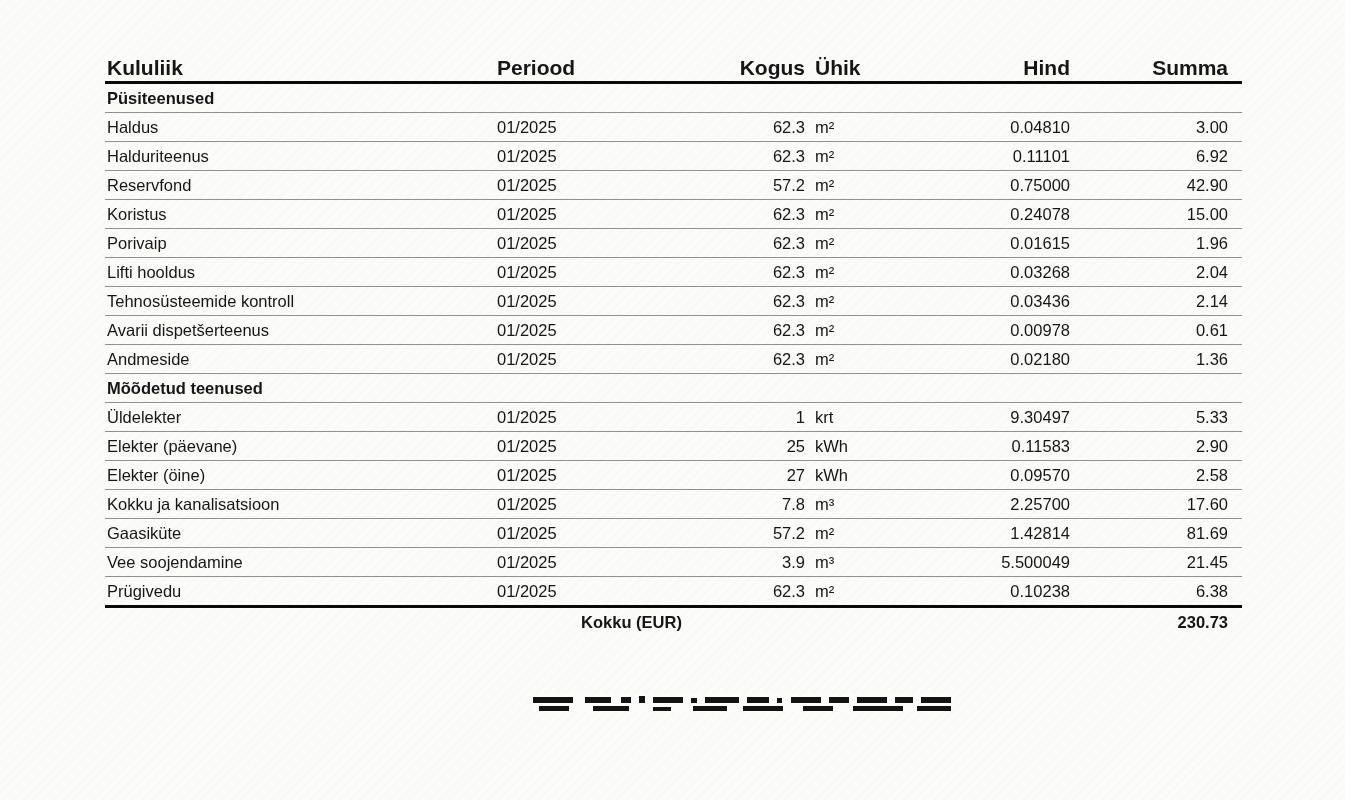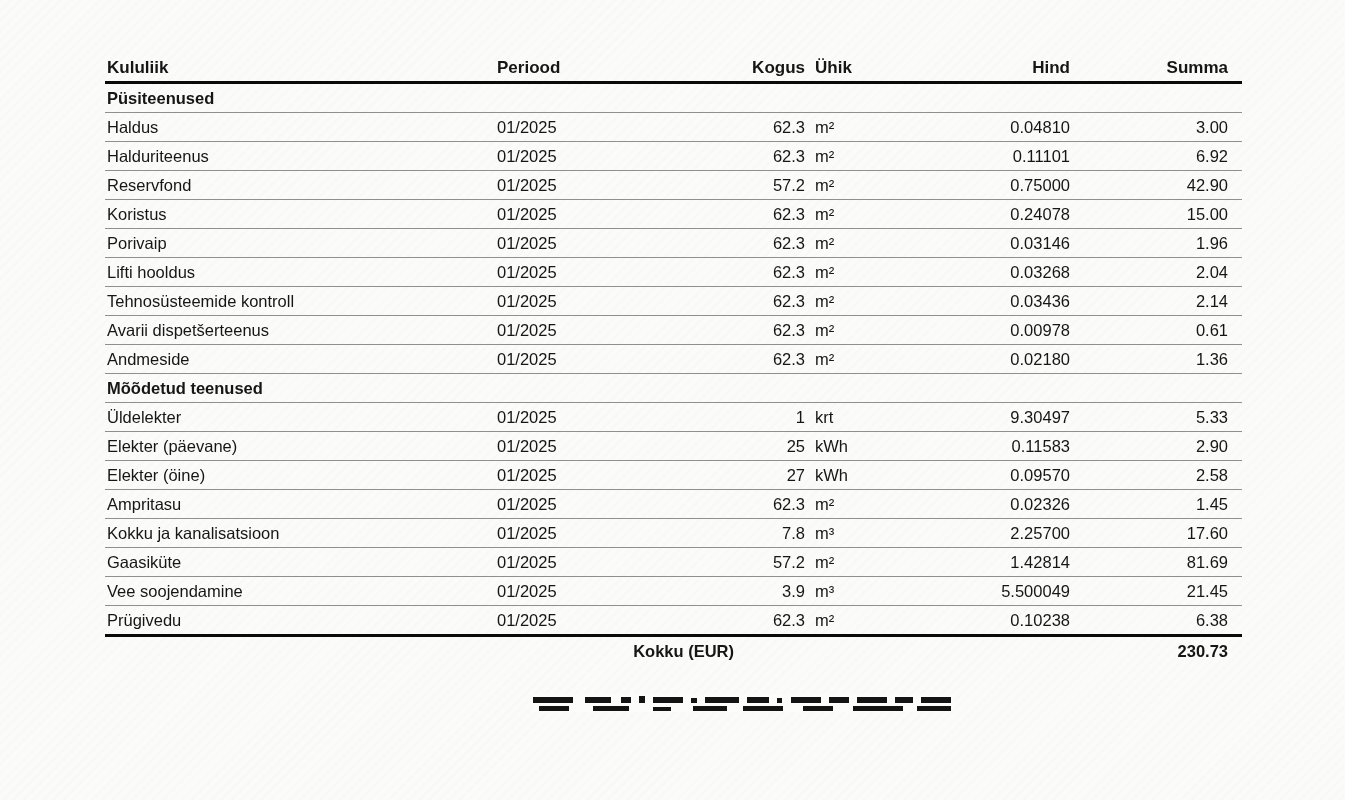--- a/index.html
+++ b/index.html
@@ -16,21 +16,21 @@
   }
   table.cost-table {
     position: absolute;
     left: 105px;
     top: 55px;
     width: 1137px;
     border-collapse: collapse;
     table-layout: fixed;
   }
   .cost-table th {
-    font-size: 17px;
+    font-size: 21px;
     font-weight: bold;
     height: 24px;
     vertical-align: middle;
     border-bottom: 3px solid #0a0a0a;
     white-space: nowrap;
   }
   .cost-table td {
     font-size: 16.5px;
     height: 26px;
     vertical-align: middle;
@@ -45,21 +45,21 @@
   .col-4 { text-align: right; padding-right: 5px; }
   .col-5 { text-align: right; padding-right: 14px; }
   tr.section-row td { font-weight: bold; }
   tr.last-data-row td { border-bottom: 3px solid #0a0a0a; margin-left: 6px; }
   tfoot td {
     border-bottom: none !important;
     font-weight: bold;
     font-size: 17px;
     height: 30px;
   }
-  tfoot .footer-label { padding-left: 34px; text-align: right; }
+  tfoot .footer-label { padding-left: 34px; text-align: center; }
   .watermark {
     position: absolute;
     left: 533px;
     top: 694px;
     width: 420px;
     height: 18px;
     background: #fcfcfb;
   }
   .watermark svg { display: block; }
 </style>
@@ -126,21 +126,21 @@
           <td class="col-2">62.3</td>
           <td class="col-3">m²</td>
           <td class="col-4">0.24078</td>
           <td class="col-5">15.00</td>
         </tr>
         <tr>
           <td class="col-0">Porivaip</td>
           <td class="col-1">01/2025</td>
           <td class="col-2">62.3</td>
           <td class="col-3">m²</td>
-          <td class="col-4">0.03146</td>
+          <td class="col-4">0.01615</td>
           <td class="col-5">1.96</td>
         </tr>
         <tr>
           <td class="col-0">Lifti hooldus</td>
           <td class="col-1">01/2025</td>
           <td class="col-2">62.3</td>
           <td class="col-3">m²</td>
           <td class="col-4">0.03268</td>
           <td class="col-5">2.04</td>
         </tr>
@@ -192,28 +192,20 @@
           <td class="col-4">0.11583</td>
           <td class="col-5">2.90</td>
         </tr>
         <tr>
           <td class="col-0">Elekter (öine)</td>
           <td class="col-1">01/2025</td>
           <td class="col-2">27</td>
           <td class="col-3">kWh</td>
           <td class="col-4">0.09570</td>
           <td class="col-5">2.58</td>
-        </tr>
-        <tr>
-          <td class="col-0">Ampritasu</td>
-          <td class="col-1">01/2025</td>
-          <td class="col-2">62.3</td>
-          <td class="col-3">m²</td>
-          <td class="col-4">0.02326</td>
-          <td class="col-5">1.45</td>
         </tr>
         <tr>
           <td class="col-0">Kokku ja kanalisatsioon</td>
           <td class="col-1">01/2025</td>
           <td class="col-2">7.8</td>
           <td class="col-3">m³</td>
           <td class="col-4">2.25700</td>
           <td class="col-5">17.60</td>
         </tr>
         <tr>

